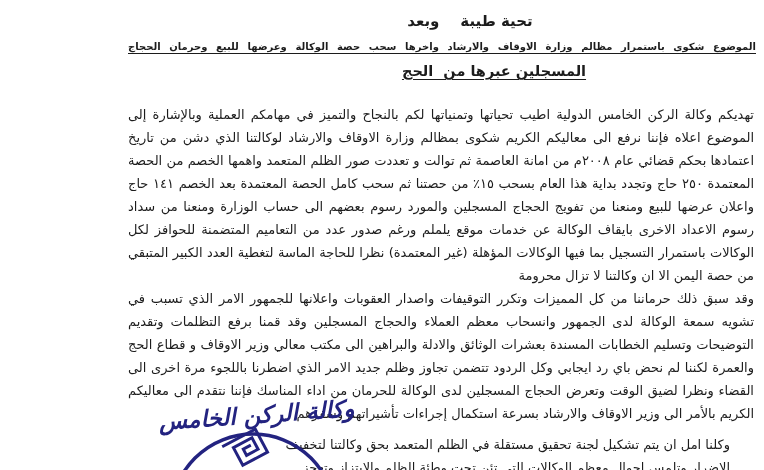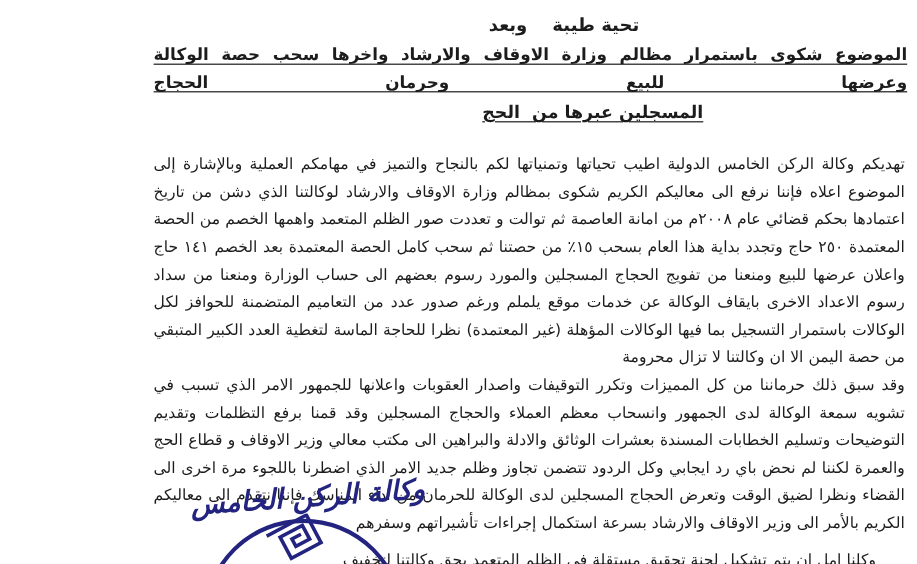--- a/index.html
+++ b/index.html
@@ -22,21 +22,21 @@
     padding-left: 56px;          
     text-align: center;
     font-weight: bold;
     font-size: 15px;
     line-height: 19px;
     white-space: pre-wrap;
   }
   .subject1 {
     margin: 4px 8px 0 8px;
     font-weight: bold;
-    font-size: 14px;
+    font-size: 10px;
     line-height: 23px;
     text-align: justify;
     text-align-last: justify;
     -moz-text-align-last: justify;
     text-decoration: underline;
     text-underline-offset: 3px;
   }
   .subject2 {
     margin-top: 2px;
     padding-left: 104px;

